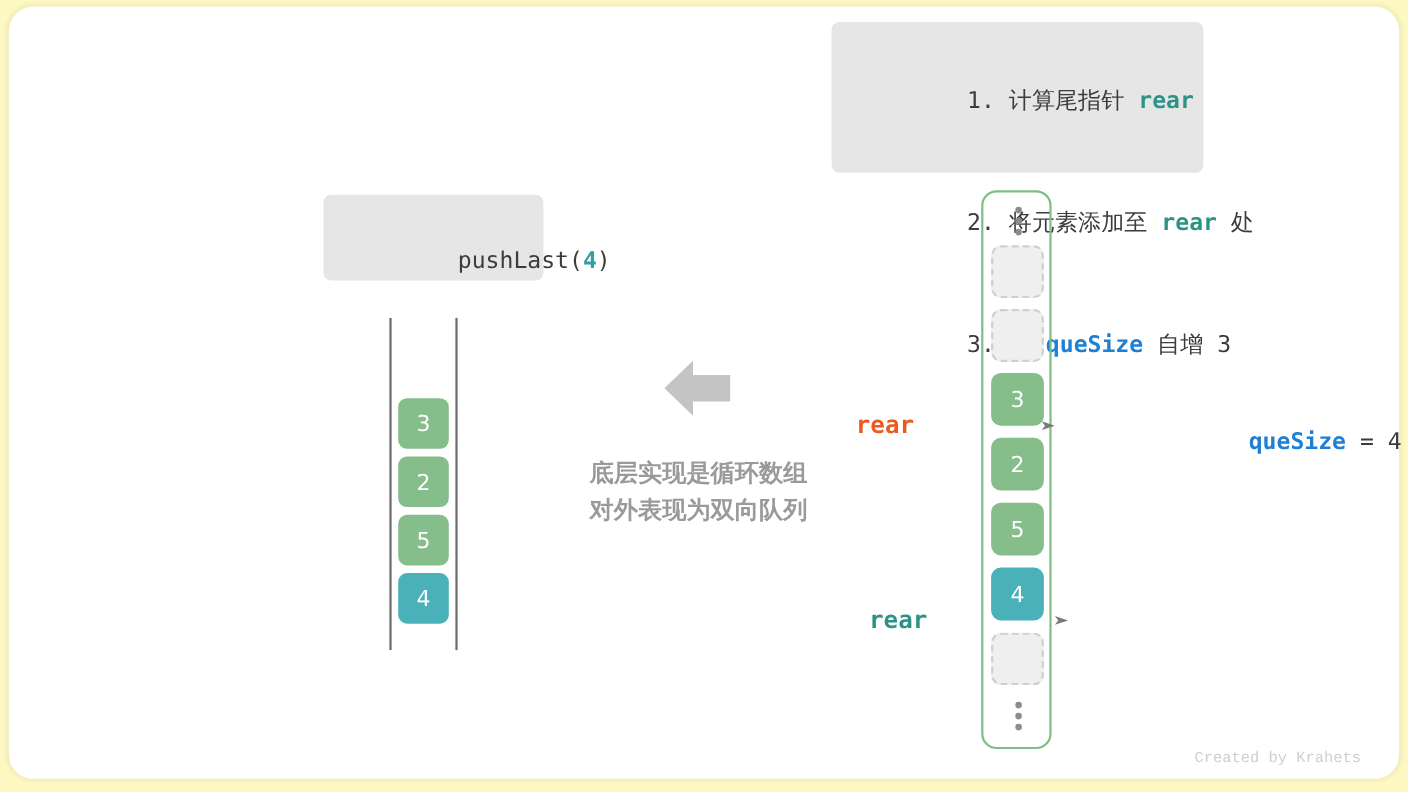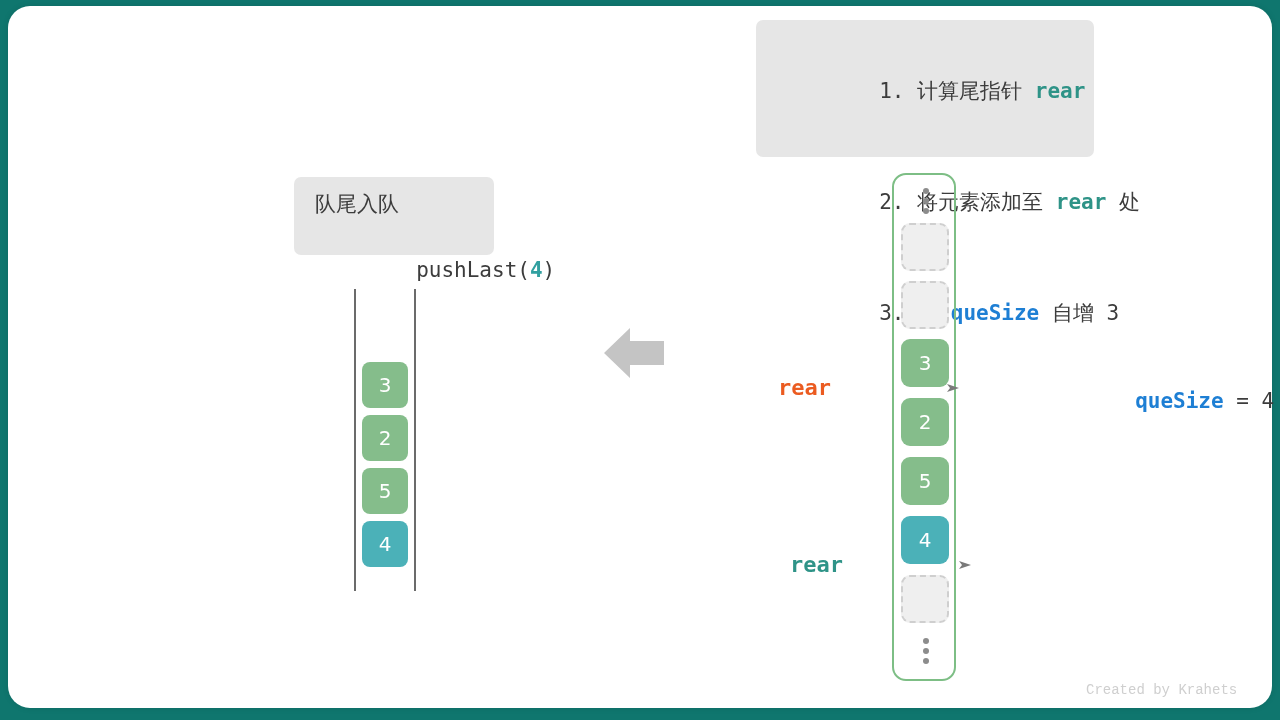--- a/index.html
+++ b/index.html
@@ -10,21 +10,21 @@
   body {
     width: 1280px;
     height: 720px;
     font-family: "DejaVu Sans", sans-serif;
     overflow: hidden;
   }
   #canvas {
     position: relative;
     width: 1280px;
     height: 720px;
-    background: #0f766e;
+    background: #fef9c3;
   }
   .card {
     position: absolute;
     left: 8px;
     top: 6px;
     width: 1264px;
     height: 702px;
     background: #ffffff;
     border-radius: 22px;
     box-shadow: 0 0 6px rgba(0,0,0,0.10);
@@ -245,21 +245,20 @@
       </div>
       <div class="step-line">
         <span>2.</span><span> 将元素添加至 </span><span class="kw-teal">rear</span><span> 处</span>
       </div>
       <div class="step-line">
         <span>3.</span><span> 将 </span><span class="kw-blue">queSize</span><span> 自增 3</span>
       </div>
     </div>
 
     <div class="panel" id="op-box">
-      <div class="op-line">队尾入队</div>
       <div class="op-line">
         <span>pushLast(</span><span class="num-teal">4</span><span>)</span>
       </div>
     </div>
 
     <div id="deque-view">
       <div class="rail rail-left"></div>
       <div class="rail rail-right"></div>
       <div id="deque-cells">
         <div class="dq-cell c-green">3</div>
@@ -268,20 +267,24 @@
         <div class="dq-cell c-teal">4</div>
       </div>
     </div>
 
     <div id="flow-arrow">
       <svg width="60" height="50" viewBox="0 0 60 50">
         <polygon points="0,25 26,0 26,13 60,13 60,37 26,37 26,50" fill="#c4c4c4"></polygon>
       </svg>
     </div>
 
+    <div id="center-note">
+      <div>底层实现是循环数组</div>
+      <div>对外表现为双向队列</div>
+    </div>
 
     <div id="array-container">
       <div class="ellipsis" style="top:6px;">
         <i></i>
           <i></i>
           <i></i>
       </div>
       <div class="slot slot-empty" style="top:48px;"></div>
       <div class="slot slot-empty" style="top:106px;"></div>
       <div class="slot slot-filled" style="top:164px;background:#85bd8b;">3</div>

